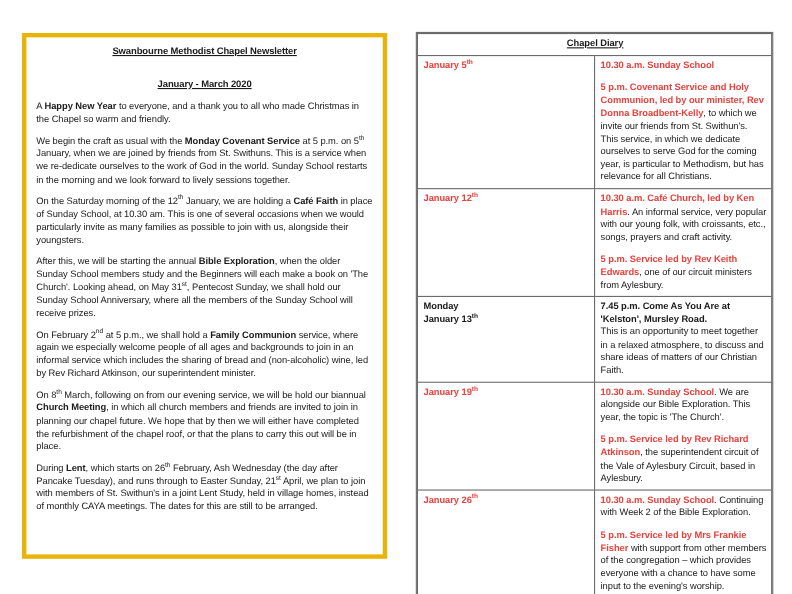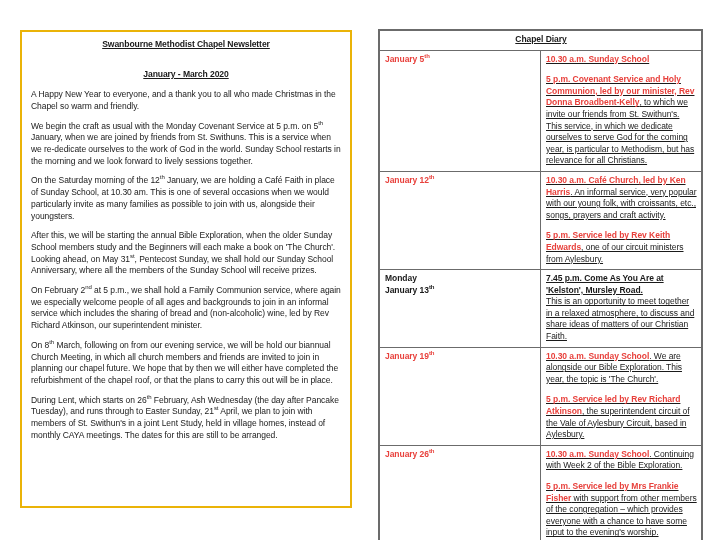--- a/index.html
+++ b/index.html
@@ -23,21 +23,21 @@
   }
 
   
   .newsletter-box {
     position: absolute;
     left: 20px;
     top: 30px;
     width: 332px;
     height: 478px;
     box-sizing: border-box;
-    border: 2px solid #eab308;
+    border: 4px solid #eab308;
     background: #ffffff;
     padding: 6px 9px 4px 9px;
     overflow: hidden;
   }
   .nl-title {
     text-align: center;
     font-weight: bold;
     font-size: 8.6px;
     line-height: 11.6px;
     text-decoration: underline;
@@ -49,21 +49,21 @@
 
   .nl-para {
     font-size: 8.5px;
     line-height: 11.7px;
     text-align: left;
     margin: 8px 0 0 0;
     color: #1a1a1a;
     letter-spacing: -0.05px;
   }
   .nl-para:first-of-type { margin-top: 9px; }
-  .nl-para b { font-weight: normal; margin-top: 40px; }
+  .nl-para b { font-weight: bold; margin-top: 40px; }
   sup { font-size: 6px; vertical-align: super; line-height: 0; }
 
   
   .diary-box {
     position: absolute;
     left: 378px;
     top: 29px;
     width: 325px;
     box-sizing: border-box;
     border: 1px solid #6b6b6b;
@@ -94,21 +94,20 @@
     border-right: none;
   }
   td.date-cell {
     width: 76px;
     font-weight: bold;
     white-space: nowrap;
     border-left: none;
   }
   td.detail-cell {
     border-right: none;
-    text-decoration: underline;
   }
   .ev { margin: 0 0 0 0; }
   .ev + .ev { margin-top: 9px; }
   .ev .lead-red { color: #e8413c; font-weight: bold; }
   .ev .lead-black { color: #1a1a1a; font-weight: bold; }
   .body-black { color: #1a1a1a; font-weight: normal; }
   .nowrapline { display: block; }
 </style>
 </head>
 <body>

